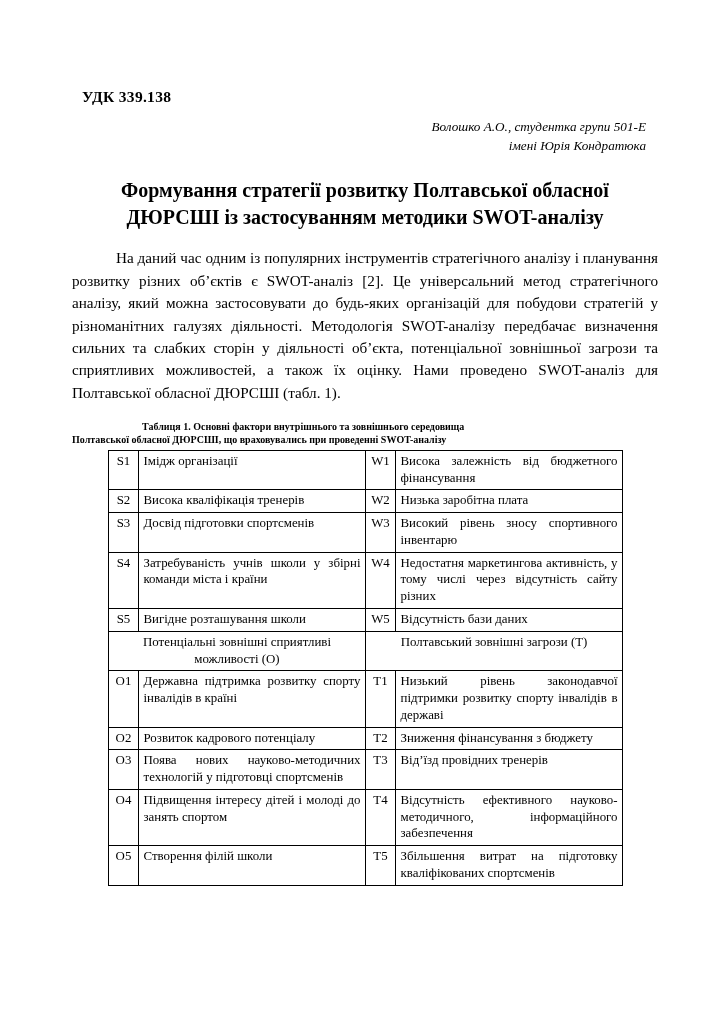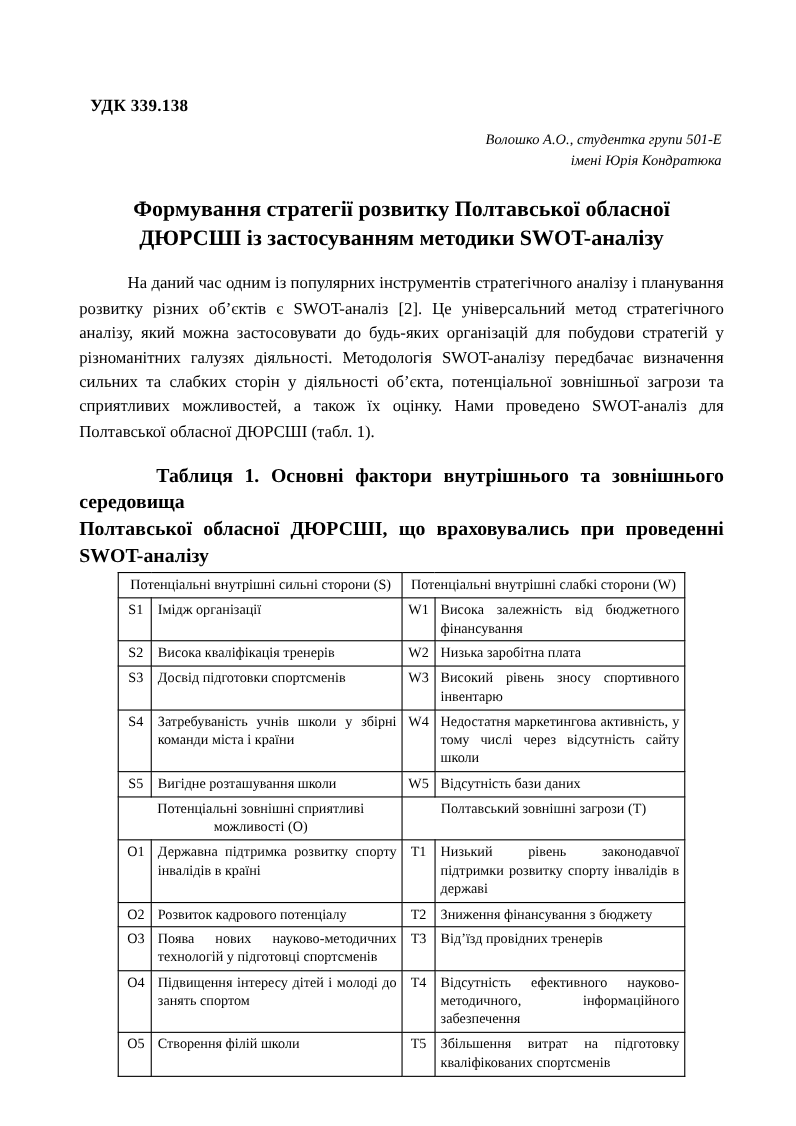--- a/index.html
+++ b/index.html
@@ -28,21 +28,21 @@
     font-size: 15.5px;
     font-weight: bold;
     letter-spacing: 0.3px;
     margin: 0 0 12px 10px;
   }
   .author-block {
     text-align: right;
     font-style: italic;
     font-size: 13.2px;
     line-height: 1.42;
-    margin-right: 2px;
+    margin-right: 12px;
   }
   .author-block div { white-space: nowrap; }
 
   
   .doc-title {
     margin: 22px 14px 16px 14px;
     text-align: center;
     font-weight: bold;
     font-size: 20px;
     line-height: 1.35;
@@ -57,21 +57,21 @@
     line-height: 1.47;
     margin: 0;
     text-indent: 44px;
     hyphens: none;
   }
 
   
   .tbl-caption {
     margin: 16px 0 3px 0;
     font-weight: bold;
-    font-size: 18px;
+    font-size: 10px;
     line-height: 1.35;
     text-align: justify;
   }
   .tbl-caption .cap-l1 {
     display: block;
     text-indent: 70px;
   }
   .tbl-caption .cap-l2 { display: block; }
 
   
@@ -130,24 +130,20 @@
   </div>
 
   <table class="swot">
     <colgroup>
       <col style="width:30px">
         <col style="width:227px">
       <col style="width:30px">
         <col style="width:227px">
     </colgroup>
     <tbody>
-      <tr>
-        <td class="grp" colspan="2">Потенціальні внутрішні сильні сторони (S)</td>
-        <td class="grp" colspan="2">Потенціальні внутрішні слабкі сторони (W)</td>
-      </tr>
 
       <tr>
         <td class="code">S1</td>
         <td class="txt nj">Імідж організації</td>
         <td class="code">W1</td>
         <td class="txt">Висока залежність від бюджетного фінансування</td>
       </tr>
       <tr>
         <td class="code">S2</td>
         <td class="txt nj">Висока кваліфікація тренерів</td>
@@ -157,21 +153,21 @@
       <tr>
         <td class="code">S3</td>
         <td class="txt nj">Досвід підготовки спортсменів</td>
         <td class="code">W3</td>
         <td class="txt">Високий рівень зносу спортивного інвентарю</td>
       </tr>
       <tr>
         <td class="code">S4</td>
         <td class="txt">Затребуваність учнів школи у збірні команди міста і країни</td>
         <td class="code">W4</td>
-        <td class="txt">Недостатня маркетингова активність, у тому числі через відсутність сайту школи</td>
+        <td class="txt">Недостатня маркетингова активність, у тому числі через відсутність сайту різних</td>
       </tr>
       <tr>
         <td class="code">S5</td>
         <td class="txt nj">Вигідне розташування школи</td>
         <td class="code">W5</td>
         <td class="txt nj">Відсутність бази даних</td>
       </tr>
 
       <tr>
         <td class="grp" colspan="2">Потенціальні зовнішні сприятливі можливості (O)</td>

